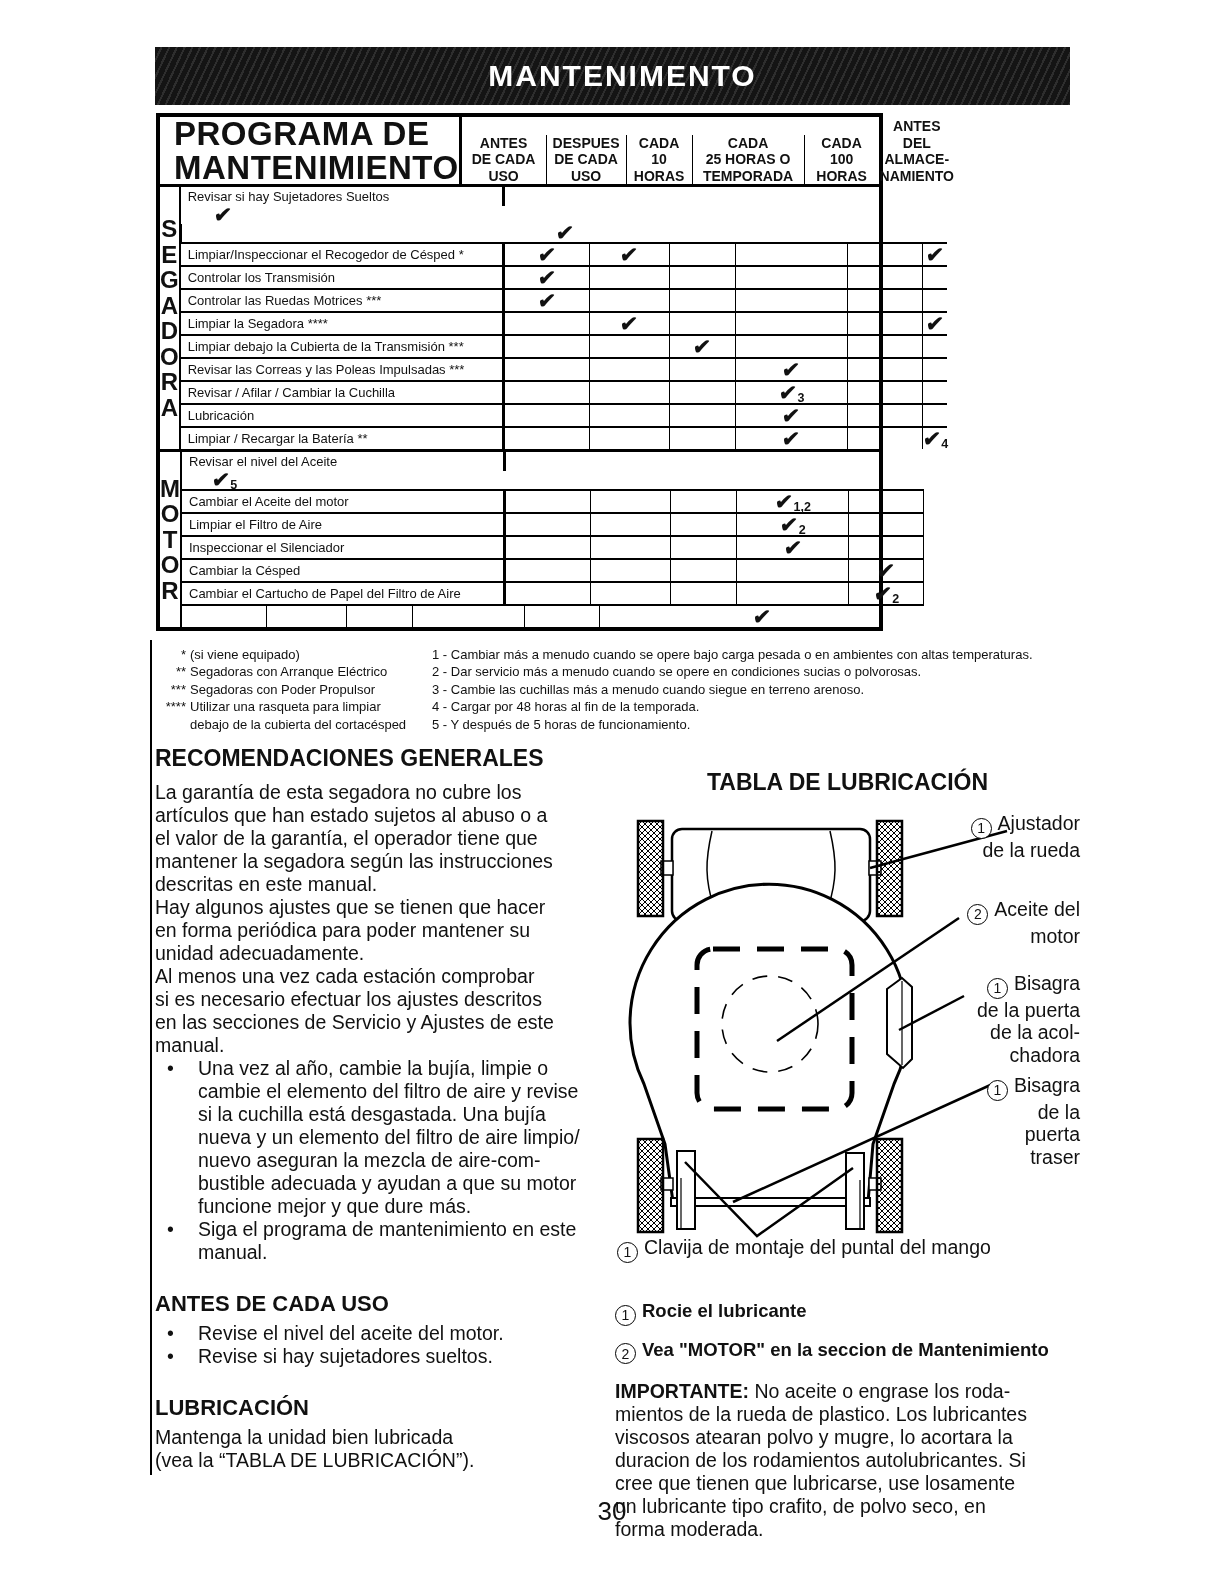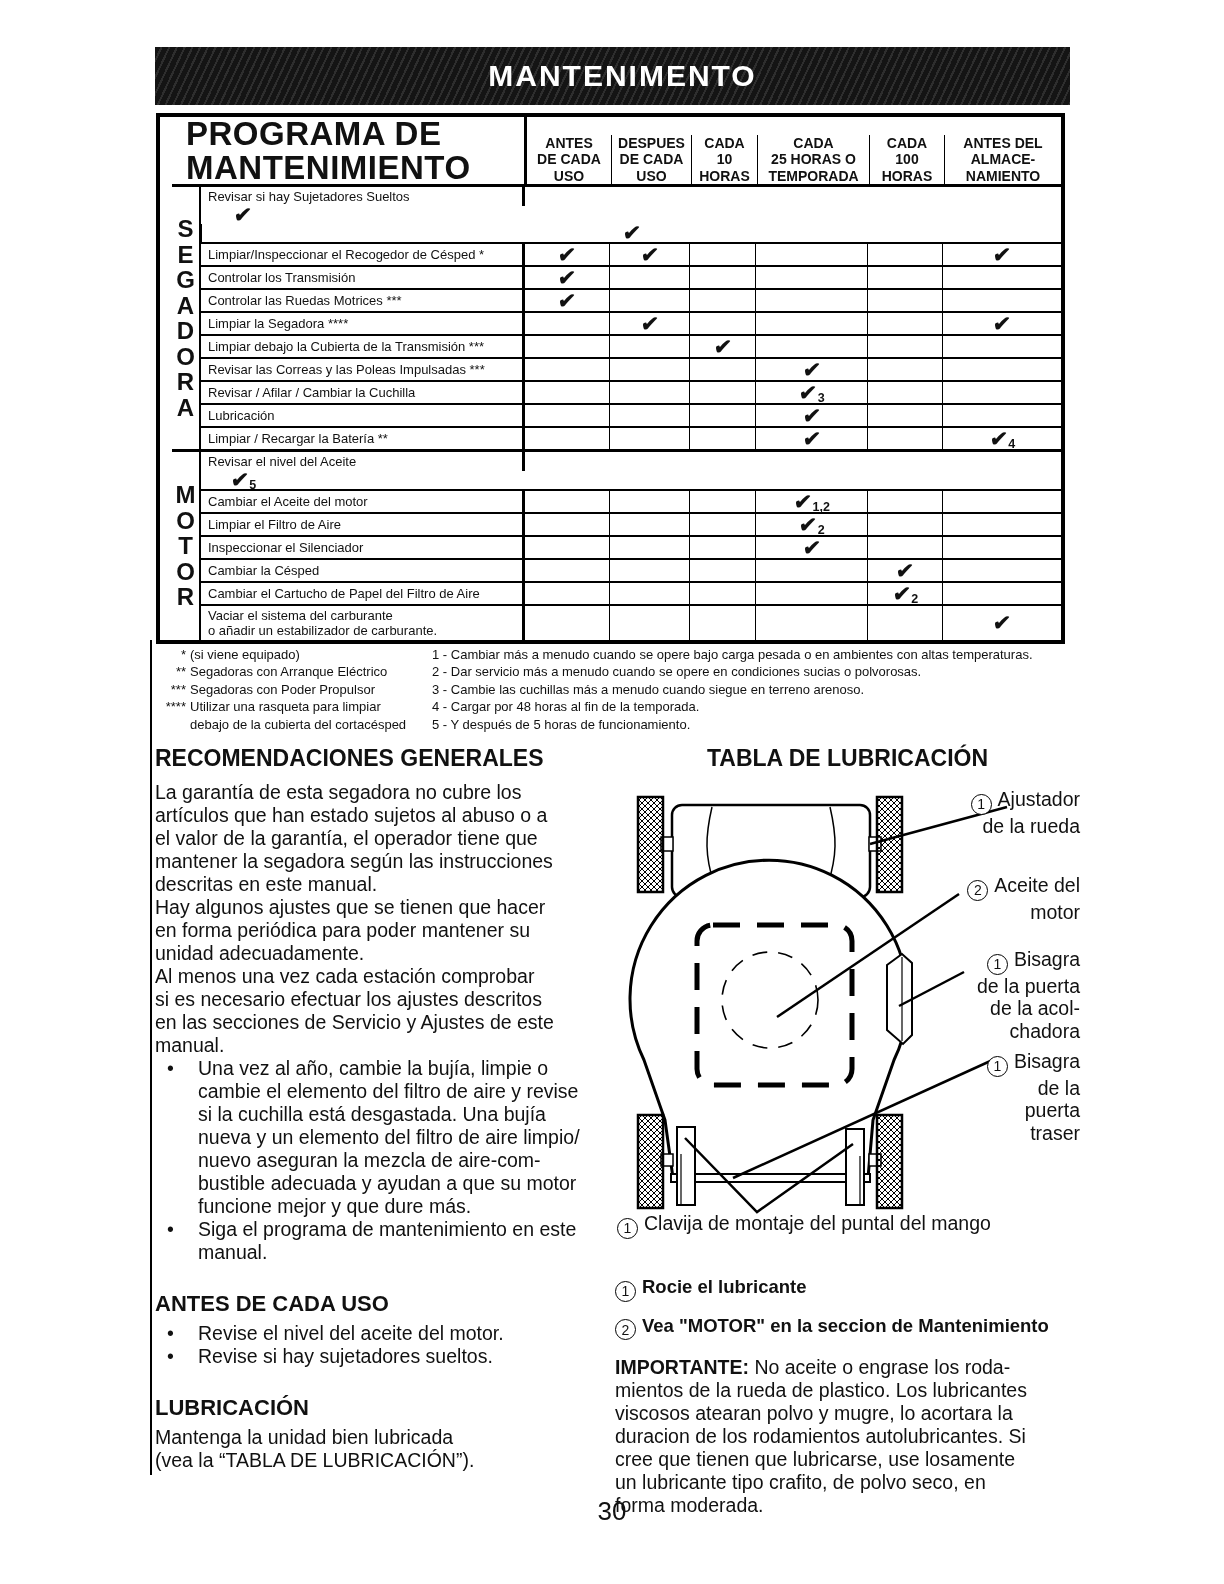--- a/index.html
+++ b/index.html
@@ -7,21 +7,21 @@
         font-family:"Liberation Sans", sans-serif;color:#111;overflow:hidden;}
   *{box-sizing:border-box;}
 
   
   .banner{position:absolute;left:155px;top:47px;width:915px;height:58px;
     background:repeating-linear-gradient(115deg,#141414 0 5px,#2e2e2e 5px 7px);
     display:flex;align-items:center;justify-content:center;padding-left:20px;}
   .banner-title{color:#fff;font-size:30px;font-weight:bold;letter-spacing:2px;}
 
   
-  .tbl{position:absolute;left:156px;top:113px;width:909px;border:4px solid #000;background:#fff;padding-left:12px;}
+  .tbl{position:absolute;left:156px;top:113px;width:727px;border:4px solid #000;background:#fff;}
   .tbl-header{display:flex;height:70px;border-bottom:3px solid #000;}
   .tbl-title{width:355px;border-right:3px solid #000;display:flex;flex-direction:column;
              justify-content:center;padding-left:14px;font-weight:bold;font-size:33px;line-height:34px;letter-spacing:.5px;}
   .th{display:flex;flex-direction:column;justify-content:center;align-items:center;
       border-left:1px solid #000;font-weight:bold;font-size:14px;line-height:16.5px;text-align:center;}
   .th.w1{border-left:none;}
   .w1{width:84px;} .w2{width:80px;} .w3{width:66px;} .w4{width:112px;} .w5{width:75px;} .w6{flex:1;}
 
   .sec{display:flex;}
   .sec-divide{border-top:3px solid #000;}
@@ -47,21 +47,21 @@
   .leftcol{position:absolute;left:155px;top:745px;width:455px;}
   .rightcol{position:absolute;left:615px;top:745px;width:465px;}
   .h1{font-weight:bold;font-size:23px;line-height:26px;margin-bottom:10px;}
   .bodyline{font-size:19.5px;line-height:23px;white-space:nowrap;}
   .bfirst{display:flex;}
   .bmark{width:43px;padding-left:12px;}
   .bindent{padding-left:43px;}
   .subhead{font-weight:bold;font-size:22px;line-height:24px;margin-top:28px;margin-bottom:6px;}
 
   
-  .lub-heading{font-weight:bold;font-size:23px;text-align:center;margin-bottom:10px;}
+  .lub-heading{font-weight:bold;font-size:23px;text-align:center;margin-bottom:10px;margin-top:24px;}
   .diagram-wrap{position:relative;width:465px;height:468px;}
   .diagram-wrap svg{position:absolute;left:0;top:0;}
   .callout{position:absolute;right:0;text-align:right;}
   .coline{font-size:19.5px;line-height:22.5px;white-space:nowrap;}
   .co0{top:6px;} .co1{top:92px;} .co2{top:166px;} .co3{top:268px;}
   .cnum{display:inline-flex;width:21px;height:21px;border:1.5px solid #000;border-radius:50%;
         align-items:center;justify-content:center;font-size:14px;font-weight:normal;
         margin-right:6px;vertical-align:-3px;background:#fff;}
   .caption{position:absolute;left:2px;top:430px;font-size:19.5px;white-space:nowrap;background:transparent;}
   .notes{margin-top:26px;}
@@ -395,26 +395,20 @@
               <div class="cell w2"></div>
               <div class="cell w3"></div>
               <div class="cell w4"></div>
               <div class="cell w5">
                 <span class="check">✔</span>
                 <span class="csub">2</span>
               </div>
               <div class="cell w6"></div>
             </div>
             <div class="trow">
-              <div class="task">
-                <div class="twrap">
-                  <div>Vaciar el sistema del carburante</div>
-                  <div>o añadir un estabilizador de carburante.</div>
-                </div>
-              </div>
               <div class="cell w1"></div>
               <div class="cell w2"></div>
               <div class="cell w3"></div>
               <div class="cell w4"></div>
               <div class="cell w5"></div>
               <div class="cell w6">
                 <span class="check">✔</span>
               </div>
             </div>
           </div>

